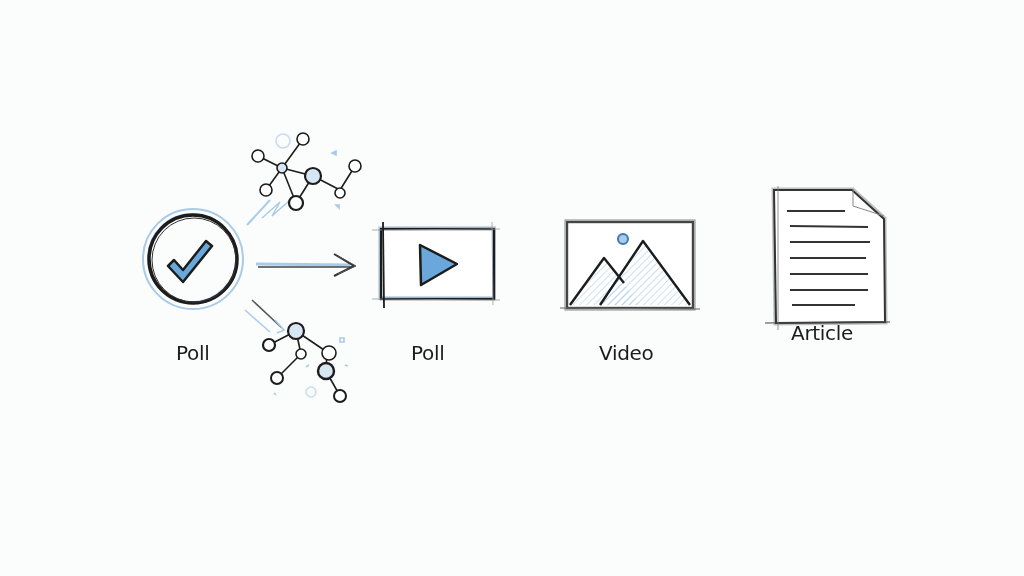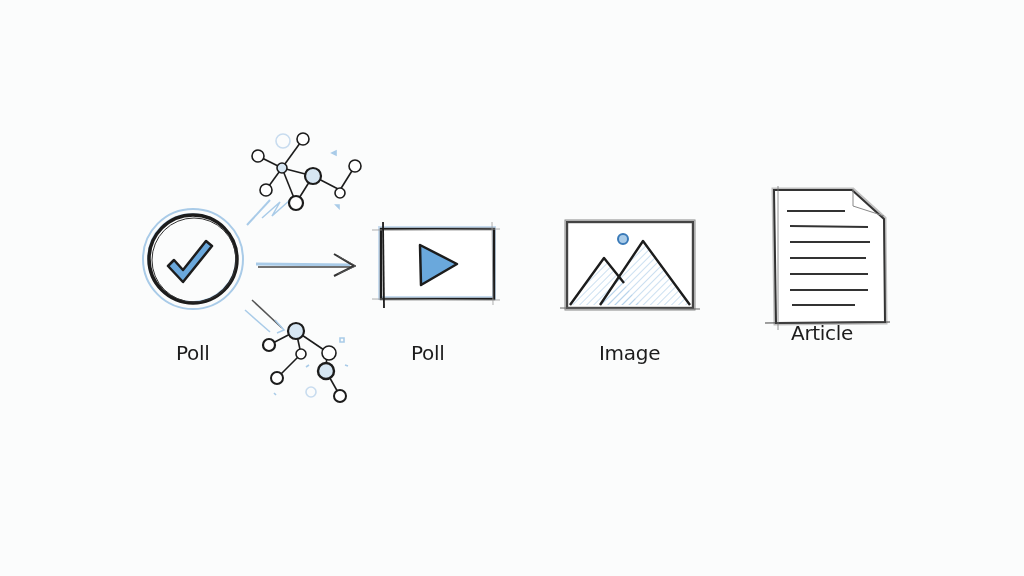--- a/index.html
+++ b/index.html
@@ -132,15 +132,15 @@
         <line x1="790" y1="258" x2="866" y2="258"></line>
         <line x1="790" y1="274" x2="868" y2="274"></line>
         <line x1="790" y1="290" x2="868" y2="290"></line>
         <line x1="792" y1="305" x2="855" y2="305"></line>
       </g>
     </g>
   </svg>
 
   <div class="label" style="left:176px; top:341px;">Poll</div>
   <div class="label" style="left:411px; top:341px;">Poll</div>
-  <div class="label" style="left:599px; top:341px;">Image</div>
+  <div class="label" style="left:599px; top:341px;">Video</div>
   <div class="label" style="left:791px; top:321px;">Article</div>
 </div>
 
 </body></html>

